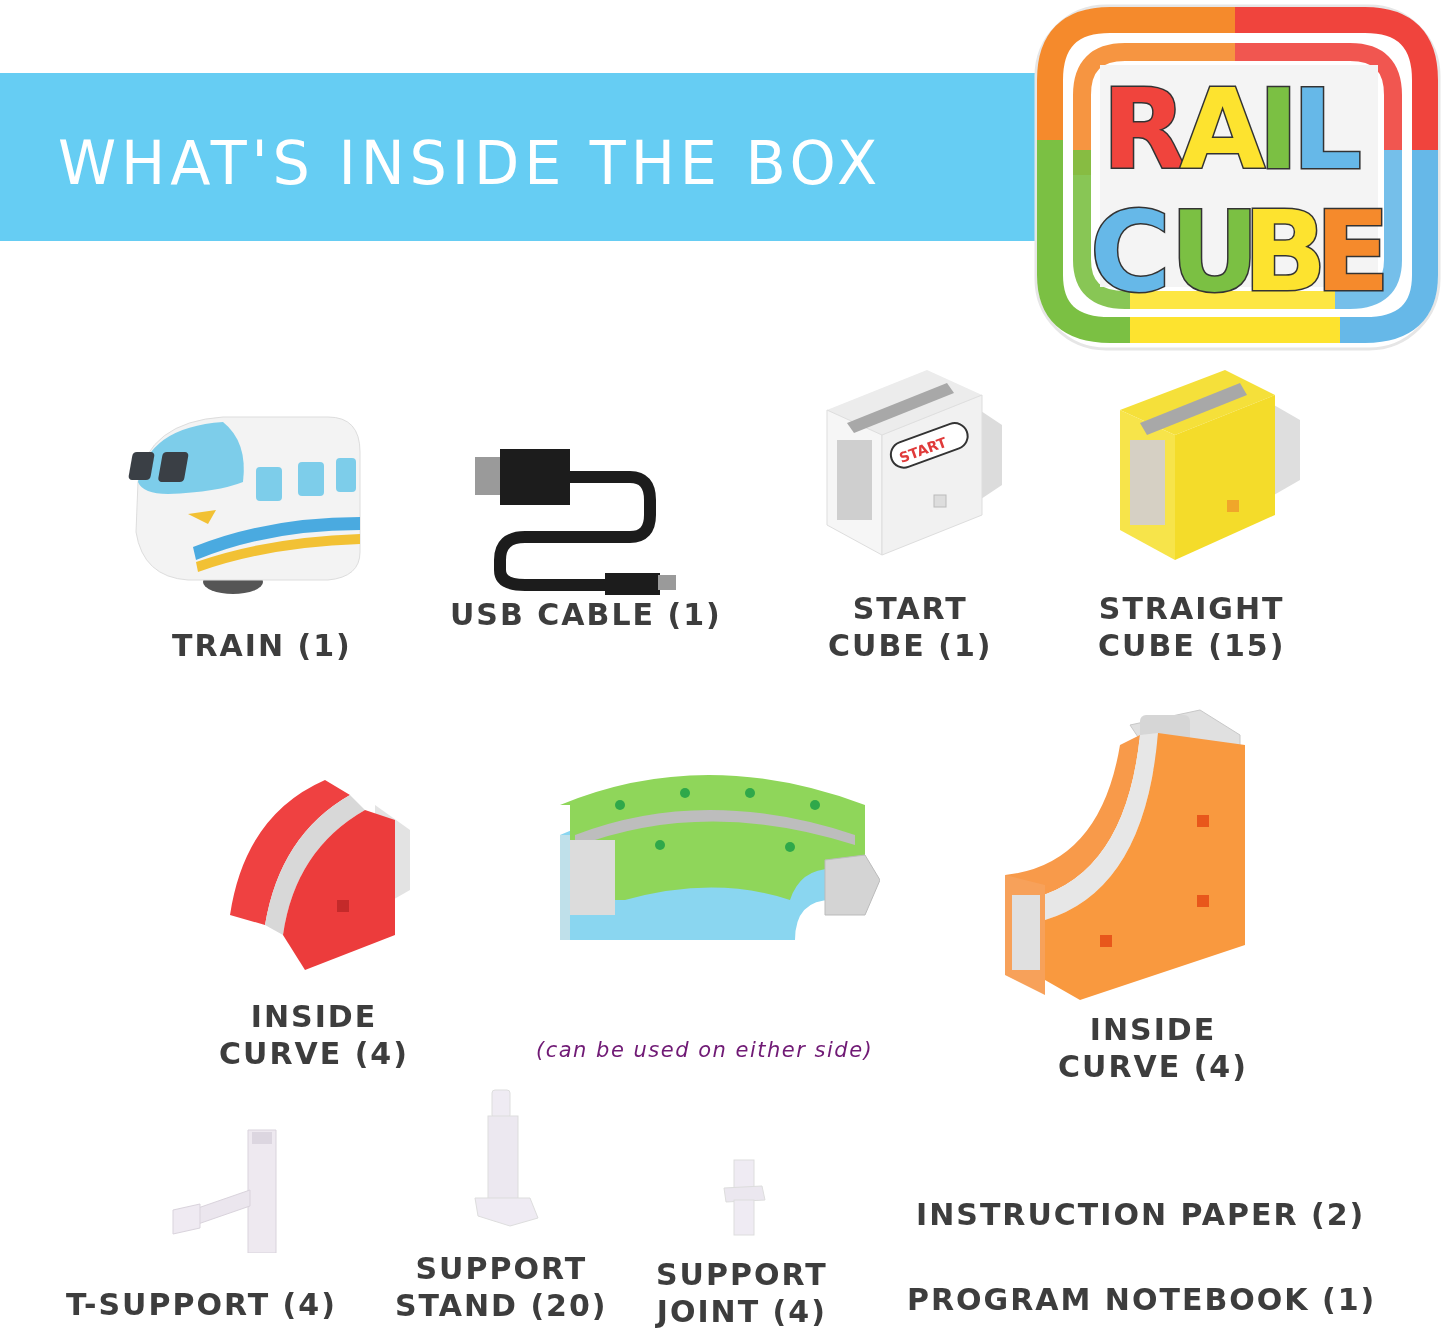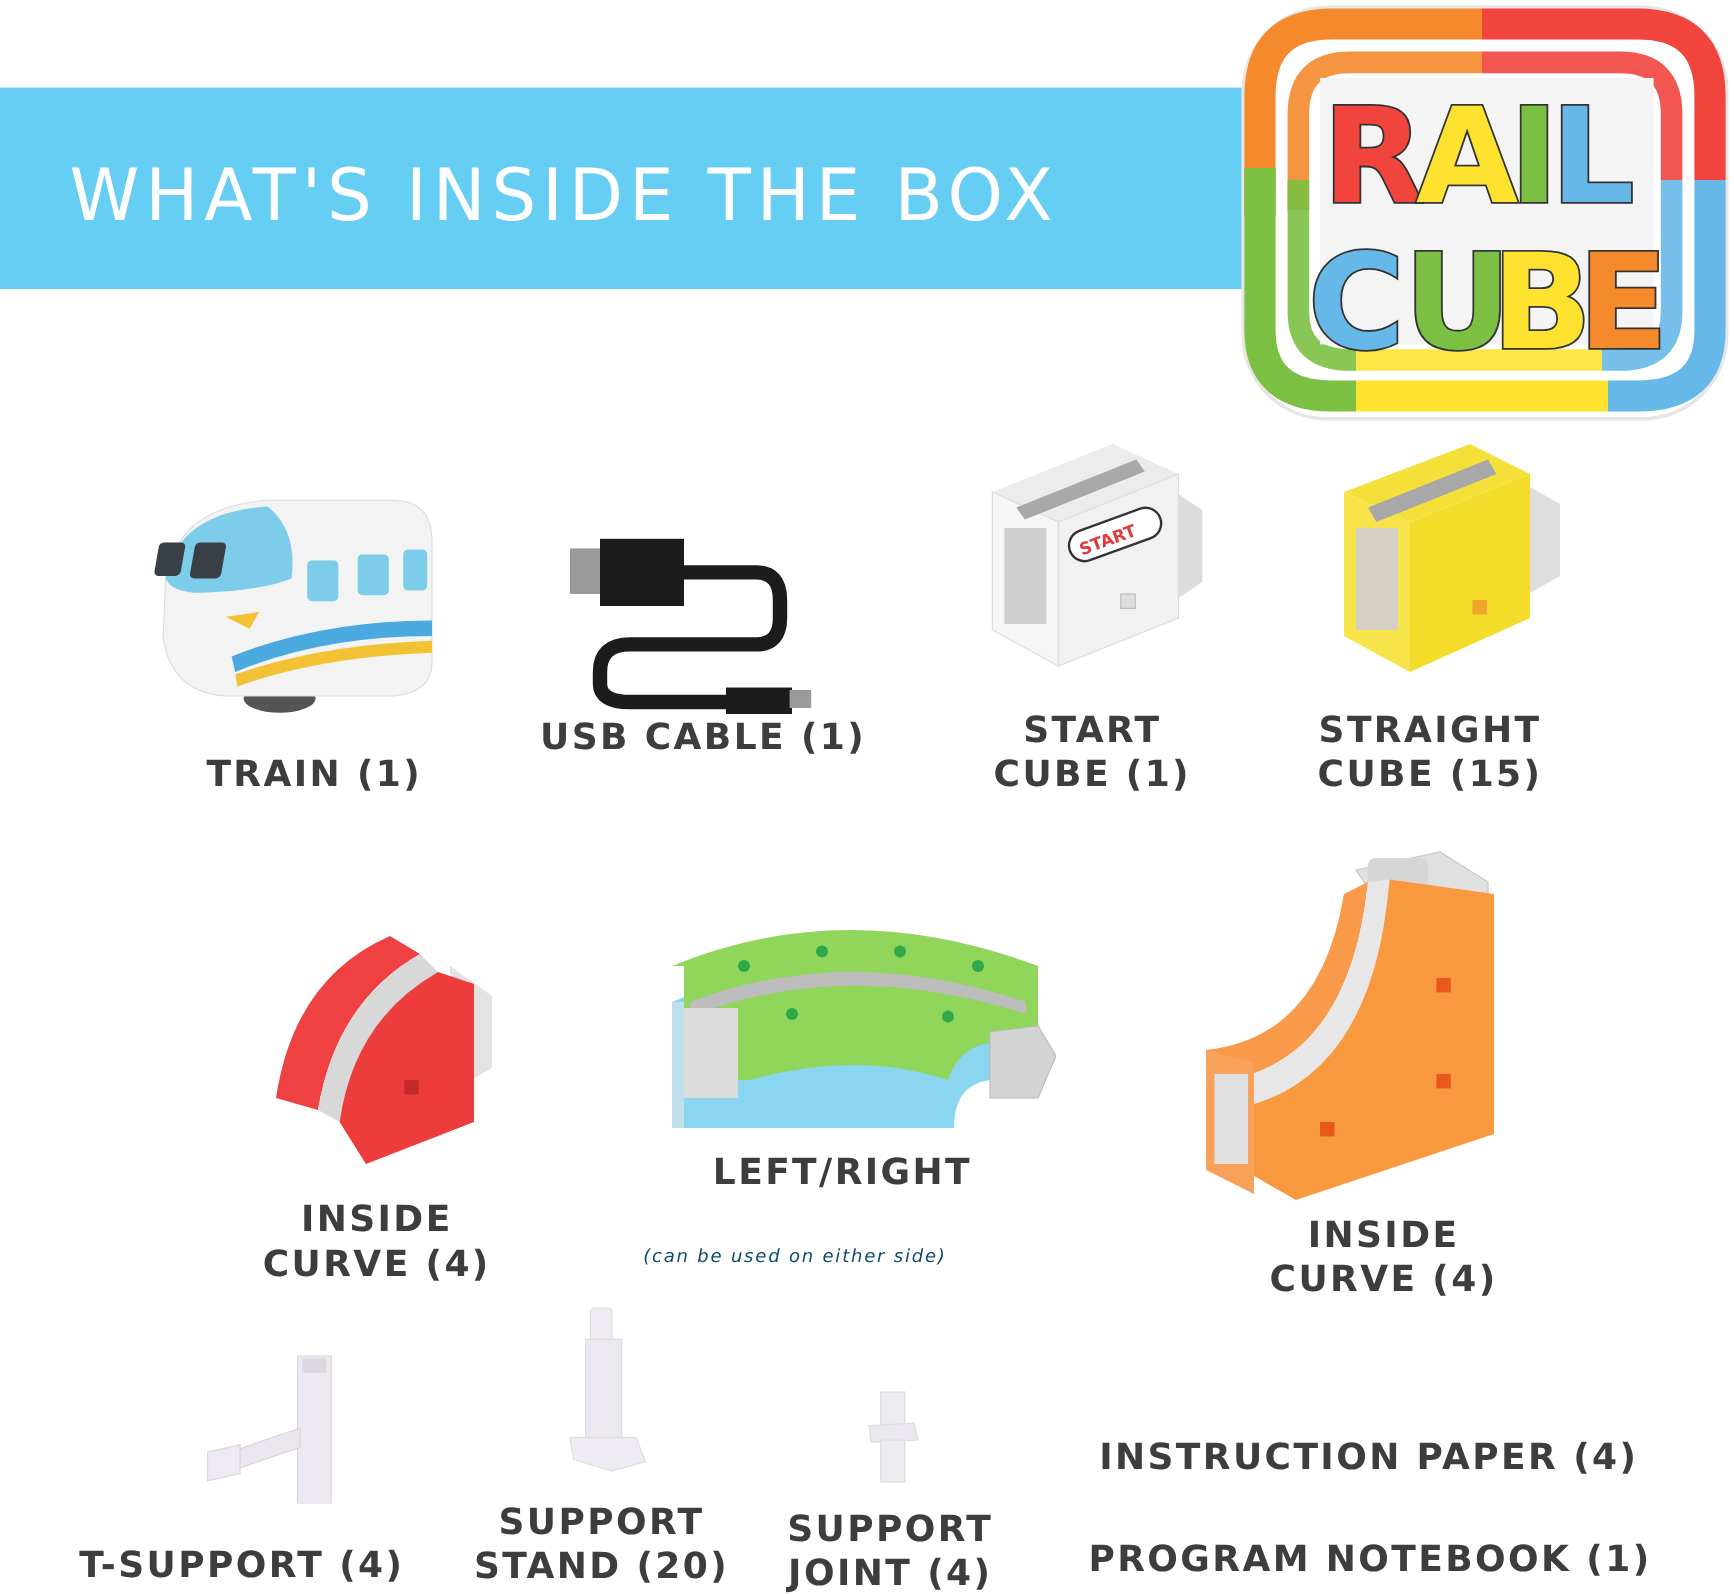--- a/index.html
+++ b/index.html
@@ -16,22 +16,22 @@
     font-family: "DejaVu Sans", sans-serif; font-size: 60px; letter-spacing: 5px;
     font-weight: normal; white-space: nowrap; transform: scaleX(0.98); transform-origin: left;
   }
   .logo { position: absolute; left: 1030px; top: 0; width: 415px; height: 355px; }
   .label {
     position: absolute; color: #3d3d3d; font-family: "DejaVu Sans", sans-serif;
     font-weight: bold; font-size: 30px; letter-spacing: 2px; text-align: center;
     line-height: 37px; white-space: nowrap;
   }
   .note {
-    position: absolute; color: #0c4a6e; font-family: "DejaVu Sans", sans-serif;
-    font-style: italic; font-size: 15px; letter-spacing: 1.5px; white-space: nowrap; text-align: center;
+    position: absolute; color: #701a75; font-family: "DejaVu Sans", sans-serif;
+    font-style: italic; font-size: 21px; letter-spacing: 1.5px; white-space: nowrap; text-align: center;
   }
   .item { position: absolute; }
   svg { display: block; }
 </style>
 </head>
 <body>
 
 <div class="banner"></div>
 <div class="banner-title">WHAT'S INSIDE THE BOX</div>
 
@@ -153,21 +153,20 @@
     <circle cx="65" cy="30" r="5" fill="#2fa84a"></circle>
     <circle cx="130" cy="18" r="5" fill="#2fa84a"></circle>
     <circle cx="195" cy="18" r="5" fill="#2fa84a"></circle>
     <circle cx="260" cy="30" r="5" fill="#2fa84a"></circle>
     <circle cx="105" cy="70" r="5" fill="#2fa84a"></circle>
     <circle cx="235" cy="72" r="5" fill="#2fa84a"></circle>
     <path d="M270 85 L310 80 L325 105 L310 140 L270 140 Z" fill="#d4d4d4" stroke="#bbb"></path>
   </svg>
 </div>
 <div class="label" style="left:594px; top:959px;">
-  <div>LEFT/RIGHT</div>
 </div>
 <div class="note" style="left:536px; top:1038px;">(can be used on either side)</div>
 
 <div class="item" style="left:1000px; top:705px;">
   <svg width="250" height="300" viewBox="0 0 250 300">
     <path d="M130 20 L200 5 L240 30 V75 L170 80 Z" fill="#e0e0e0" stroke="#c8c8c8"></path>
     <rect x="140" y="10" width="50" height="55" rx="6" fill="#d6d6d6"></rect>
     <path d="M5 170 Q100 160 120 40 L140 30 Q125 175 25 195 Z" fill="#f89a4a"></path>
     <path d="M25 195 Q125 175 140 30 L158 28 Q145 185 45 215 Z" fill="#e7e7e7"></path>
     <path d="M45 215 Q145 185 158 28 L245 40 V240 L80 295 L45 275 Z" fill="#f9993f"></path>
@@ -210,14 +209,14 @@
     <rect x="12" y="2" width="20" height="30" fill="#efebf3" stroke="#ddd"></rect>
     <path d="M2 30 L40 28 L43 42 L4 44 Z" fill="#ebe7ef" stroke="#ddd"></path>
     <rect x="12" y="42" width="20" height="35" fill="#efebf3" stroke="#ddd"></rect>
   </svg>
 </div>
 <div class="label" style="left:656px; top:1256px;">
   <div>SUPPORT</div>
   <div>JOINT (4)</div>
 </div>
 
-<div class="label" style="left:916px; top:1196px;">INSTRUCTION PAPER (4)</div>
+<div class="label" style="left:916px; top:1196px;">INSTRUCTION PAPER (2)</div>
 <div class="label" style="left:907px; top:1281px;">PROGRAM NOTEBOOK (1)</div>
 
 </body></html>

